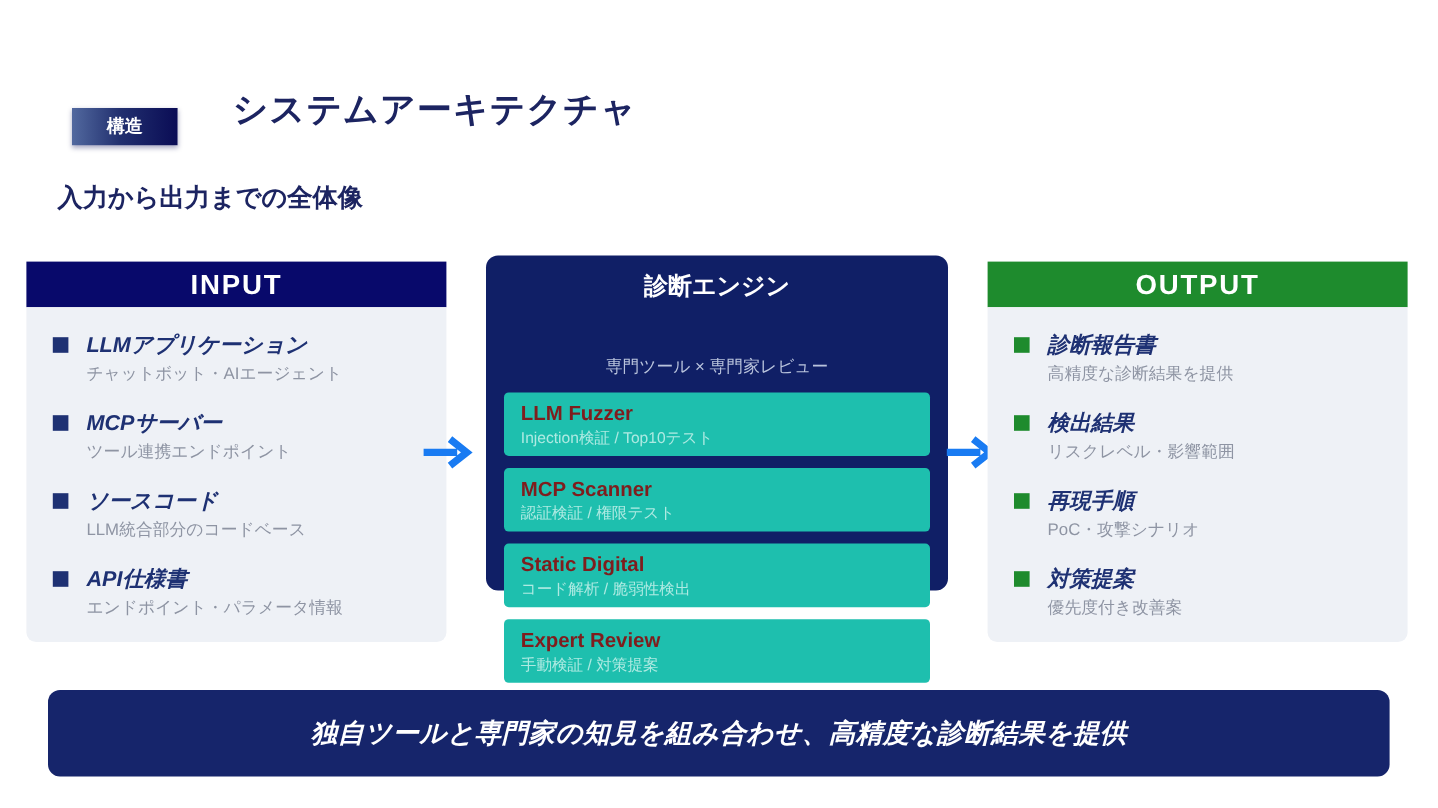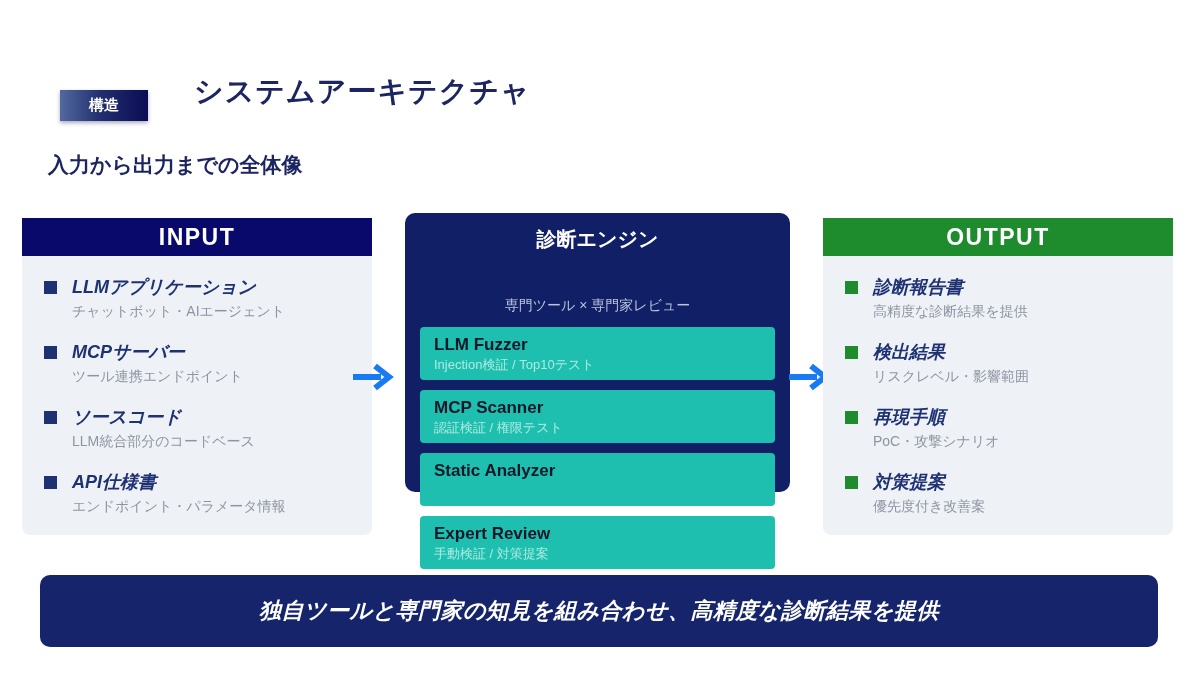--- a/index.html
+++ b/index.html
@@ -60,21 +60,21 @@
   .engine {
     position:absolute; left:405px; top:213px; width:385px; height:279px;
     background:#101f66; border-radius:10px; padding:13px 15px 0 15px;
   }
   .engine-title { text-align:center; color:#ffffff; font-size:20px; font-weight:bold; line-height:26px; }
   .engine-subtitle { text-align:center; color:#b9c3dc; font-size:14px; line-height:19px; margin-bottom:12px;margin-top:44px; }
   .tool-box {
     background:#1ebfae; border-radius:4px; height:53px;
     padding:7px 14px; margin-bottom:10px;
   }
-  .tool-name { color:#0f172a; font-size:17px; font-weight:bold; line-height:22px; }
+  .tool-name { color:#7f1d1d; font-size:17px; font-weight:bold; line-height:22px; }
   .tool-desc { color:#aeeae2; font-size:13px; line-height:17px; }
 
   
   .arrow { position:absolute; top:361px; width:46px; height:32px; }
   .arrow.a1 { left:351px; }
   .arrow.a2 { left:787px; }
 
   
   .banner {
     position:absolute; left:40px; top:575px; width:1118px; height:72px;
@@ -136,21 +136,22 @@
     <div class="engine-subtitle">専門ツール × 専門家レビュー</div>
     <div class="tool-box">
       <div class="tool-name">LLM Fuzzer</div>
       <div class="tool-desc">Injection検証 / Top10テスト</div>
     </div>
     <div class="tool-box">
       <div class="tool-name">MCP Scanner</div>
       <div class="tool-desc">認証検証 / 権限テスト</div>
     </div>
     <div class="tool-box">
-      <div class="tool-name">Static Analyzer</div>
+      <div class="tool-name">Static Digital</div>
+      <div class="tool-desc">コード解析 / 脆弱性検出</div>
     </div>
     <div class="tool-box">
       <div class="tool-name">Expert Review</div>
       <div class="tool-desc">手動検証 / 対策提案</div>
     </div>
   </div>
 
   <svg class="arrow a2" viewBox="0 0 46 32">
     <path d="M2 16 L30 16 M24 5 L38 16 L24 27" fill="none" stroke="#197bf2" stroke-width="6" stroke-linejoin="miter"></path>
   </svg>

